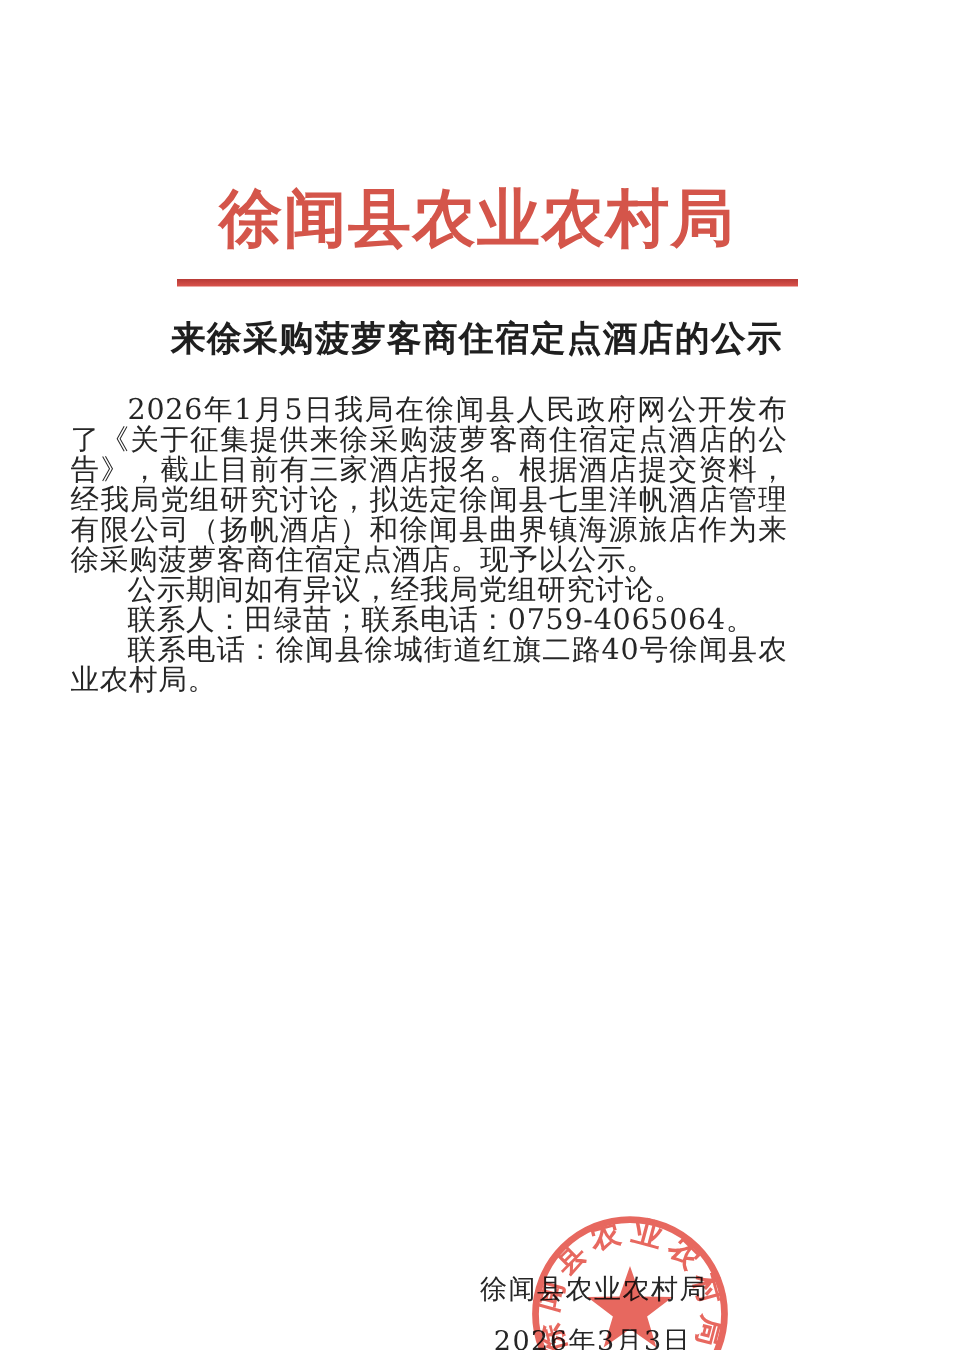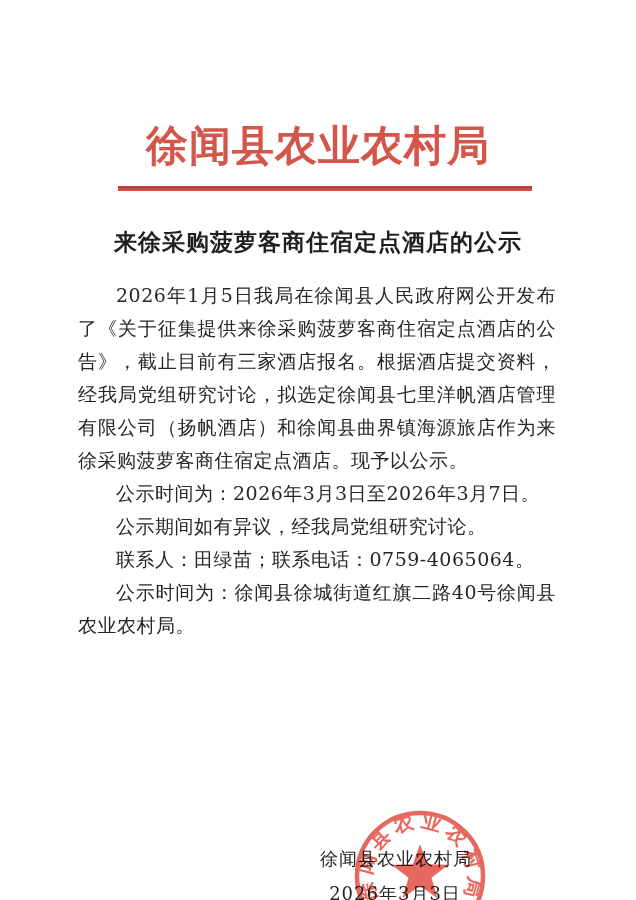--- a/index.html
+++ b/index.html
@@ -26,35 +26,35 @@
     letter-spacing: 1px;
     font-family: "DejaVu Serif", "Liberation Serif", serif;
   }
   .divider {
     margin: 14px 0 0 118px;
     width: 414px;
     height: 5px;
     background: linear-gradient(#b83a36, #d9534c);
   }
   .doc-title {
-    margin-top: 38px;
+    margin-top: 22px;
     text-align: center;
     font-size: 23px;
     line-height: 26px;
     font-weight: bold;
     color: #1f1f1f;
     font-family: "DejaVu Sans", "Liberation Sans", sans-serif;
     letter-spacing: 1px;
   }
   .body-text {
-    margin: 24px 80px 0 78px;
+    margin: 24px 80px 0 47px;
     width: 478px;
     color: #262626;
     font-size: 19px;
-    line-height: 33px;
+    line-height: 20px;
   }
   .body-text p {
     text-indent: 2em;
     text-align: justify;
     text-justify: inter-character;
     letter-spacing: 0.5px;
   }
   .signature-block { position: absolute; left: 0; top: 0; width: 100%; }
   .sig-org {
     position: absolute;
@@ -102,24 +102,23 @@
 <div class="page">
 
   <h1 class="letterhead">徐闻县农业农村局</h1>
 
   <div class="divider"></div>
 
   <h2 class="doc-title">来徐采购菠萝客商住宿定点酒店的公示</h2>
 
   <main class="body-text">
     <p>2026年1月5日我局在徐闻县人民政府网公开发布了《关于征集提供来徐采购菠萝客商住宿定点酒店的公告》，截止目前有三家酒店报名。根据酒店提交资料，经我局党组研究讨论，拟选定徐闻县七里洋帆酒店管理有限公司（扬帆酒店）和徐闻县曲界镇海源旅店作为来徐采购菠萝客商住宿定点酒店。现予以公示。</p>
-    <p>公示时间为：2026年3月3日至2026年3月7日。</p>
     <p>公示期间如有异议，经我局党组研究讨论。</p>
     <p>联系人：田绿苗；联系电话：0759-4065064。</p>
-    <p>公示时间为：徐闻县徐城街道红旗二路40号徐闻县农业农村局。</p>
+    <p>联系电话：徐闻县徐城街道红旗二路40号徐闻县农业农村局。</p>
   </main>
 
   <div class="signature-block">
     <div class="sig-org">徐闻县农业农村局</div>
     <div class="sig-date">2026年3月3日</div>
   </div>
 
   <svg class="seal" viewBox="0 0 136 136" aria-hidden="true">
     <circle class="seal-ring" cx="68" cy="68" r="63"></circle>
     <defs>

